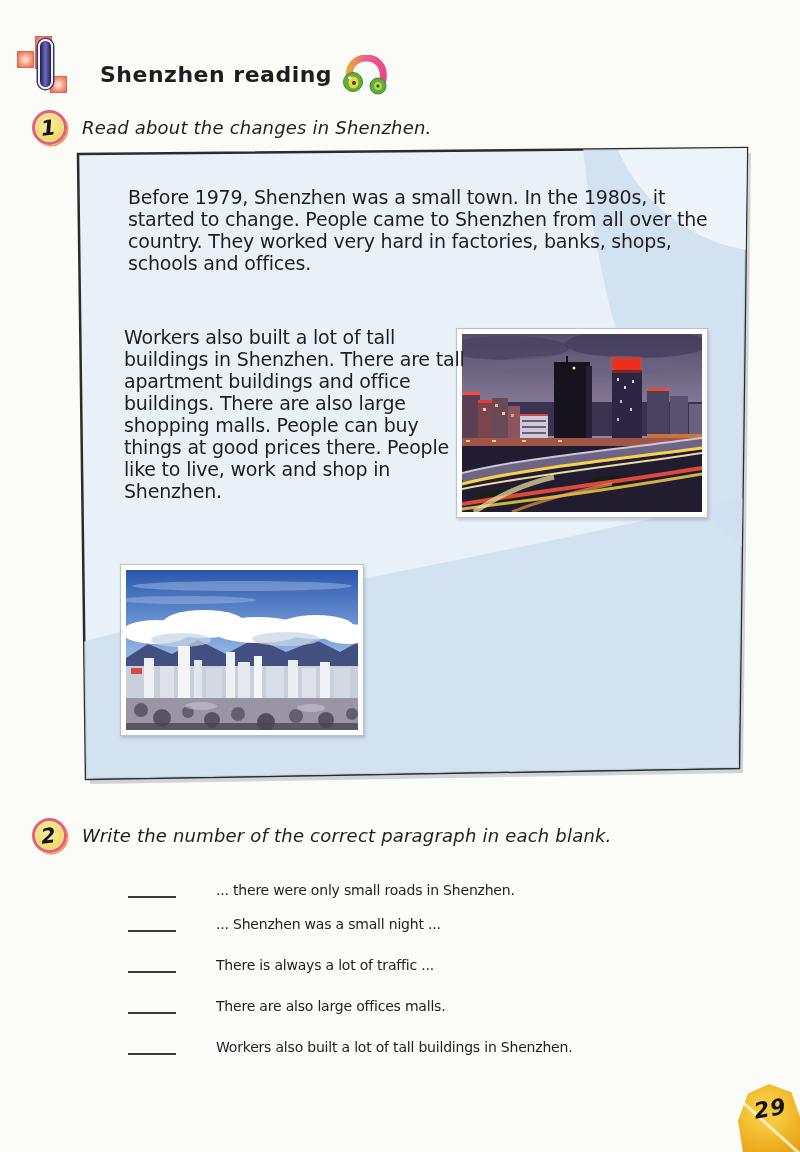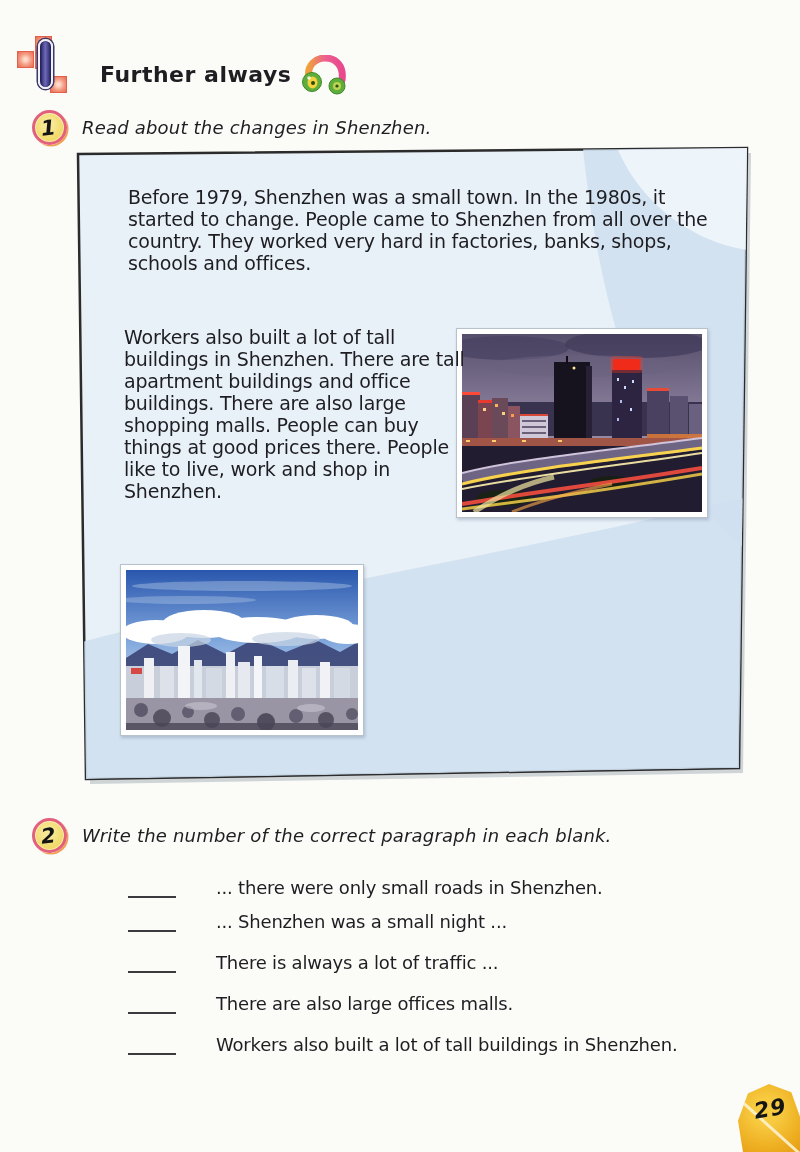--- a/index.html
+++ b/index.html
@@ -76,21 +76,21 @@
   .photo.day   { left:62px;  top:426px; }
 
   
   .blanks { position:absolute; left:128px; top:868px; width:620px; }
   .blank-row { display:flex; align-items:flex-end; height:30px; margin-bottom:11px; }
   .blank-row:nth-child(2) { margin-top:-7px; }
   .blank-line {
     width:48px; height:22px; border-bottom:2.5px solid #3b3b3e;
     margin-right:40px; flex:0 0 auto; cursor:text;
   }
-  .blank-text { font-size:18px; letter-spacing:-.2px; white-space:nowrap; }
+  .blank-text { font-size:14px; letter-spacing:-.2px; white-space:nowrap; }
 
   
   .page-leaf {
     position:absolute; right:0; bottom:0; width:62px; height:68px;
     background:radial-gradient(circle at 45% 40%, #f7ca40 25%, #efb124 65%, #e59d12 100%);
     clip-path:polygon(50% 0%, 86% 12%, 100% 48%, 100% 100%, 8% 100%, 0% 54%, 16% 14%);
     overflow:hidden;
   }
   .leaf-vein {
     position:absolute; left:-12px; top:40px; width:85px; height:2.5px;
@@ -108,21 +108,21 @@
 <div class="page">
 
   <header class="fr-header">
     <span class="cluster-icon">
       <span class="sq s1"></span>
       <span class="sq s2"></span>
       <span class="sq s3"></span>
       <span class="sq s4"></span>
       <span class="capsule"></span>
     </span>
-    <h1 class="fr-title">Further always</h1>
+    <h1 class="fr-title">Shenzhen reading</h1>
     <svg class="hp-icon" width="46" height="42" viewBox="0 0 46 42">
       <defs>
         <linearGradient id="hpArc" x1="0" y1="0" x2="1" y2="0">
           <stop offset="0" stop-color="#f0a13c"></stop>
             <stop offset="0.5" stop-color="#ec5f90"></stop>
             <stop offset="1" stop-color="#e9488c"></stop>
         </linearGradient>
       </defs>
       <path d="M8,24 C5,9 16,3 24,3 C35,3 43,11 41,25" fill="none" stroke="url(#hpArc)" stroke-width="7" stroke-linecap="round"></path>
       <circle cx="11" cy="27" r="9.5" fill="#5fae3c" stroke="#3f8a27" stroke-width="1"></circle>

